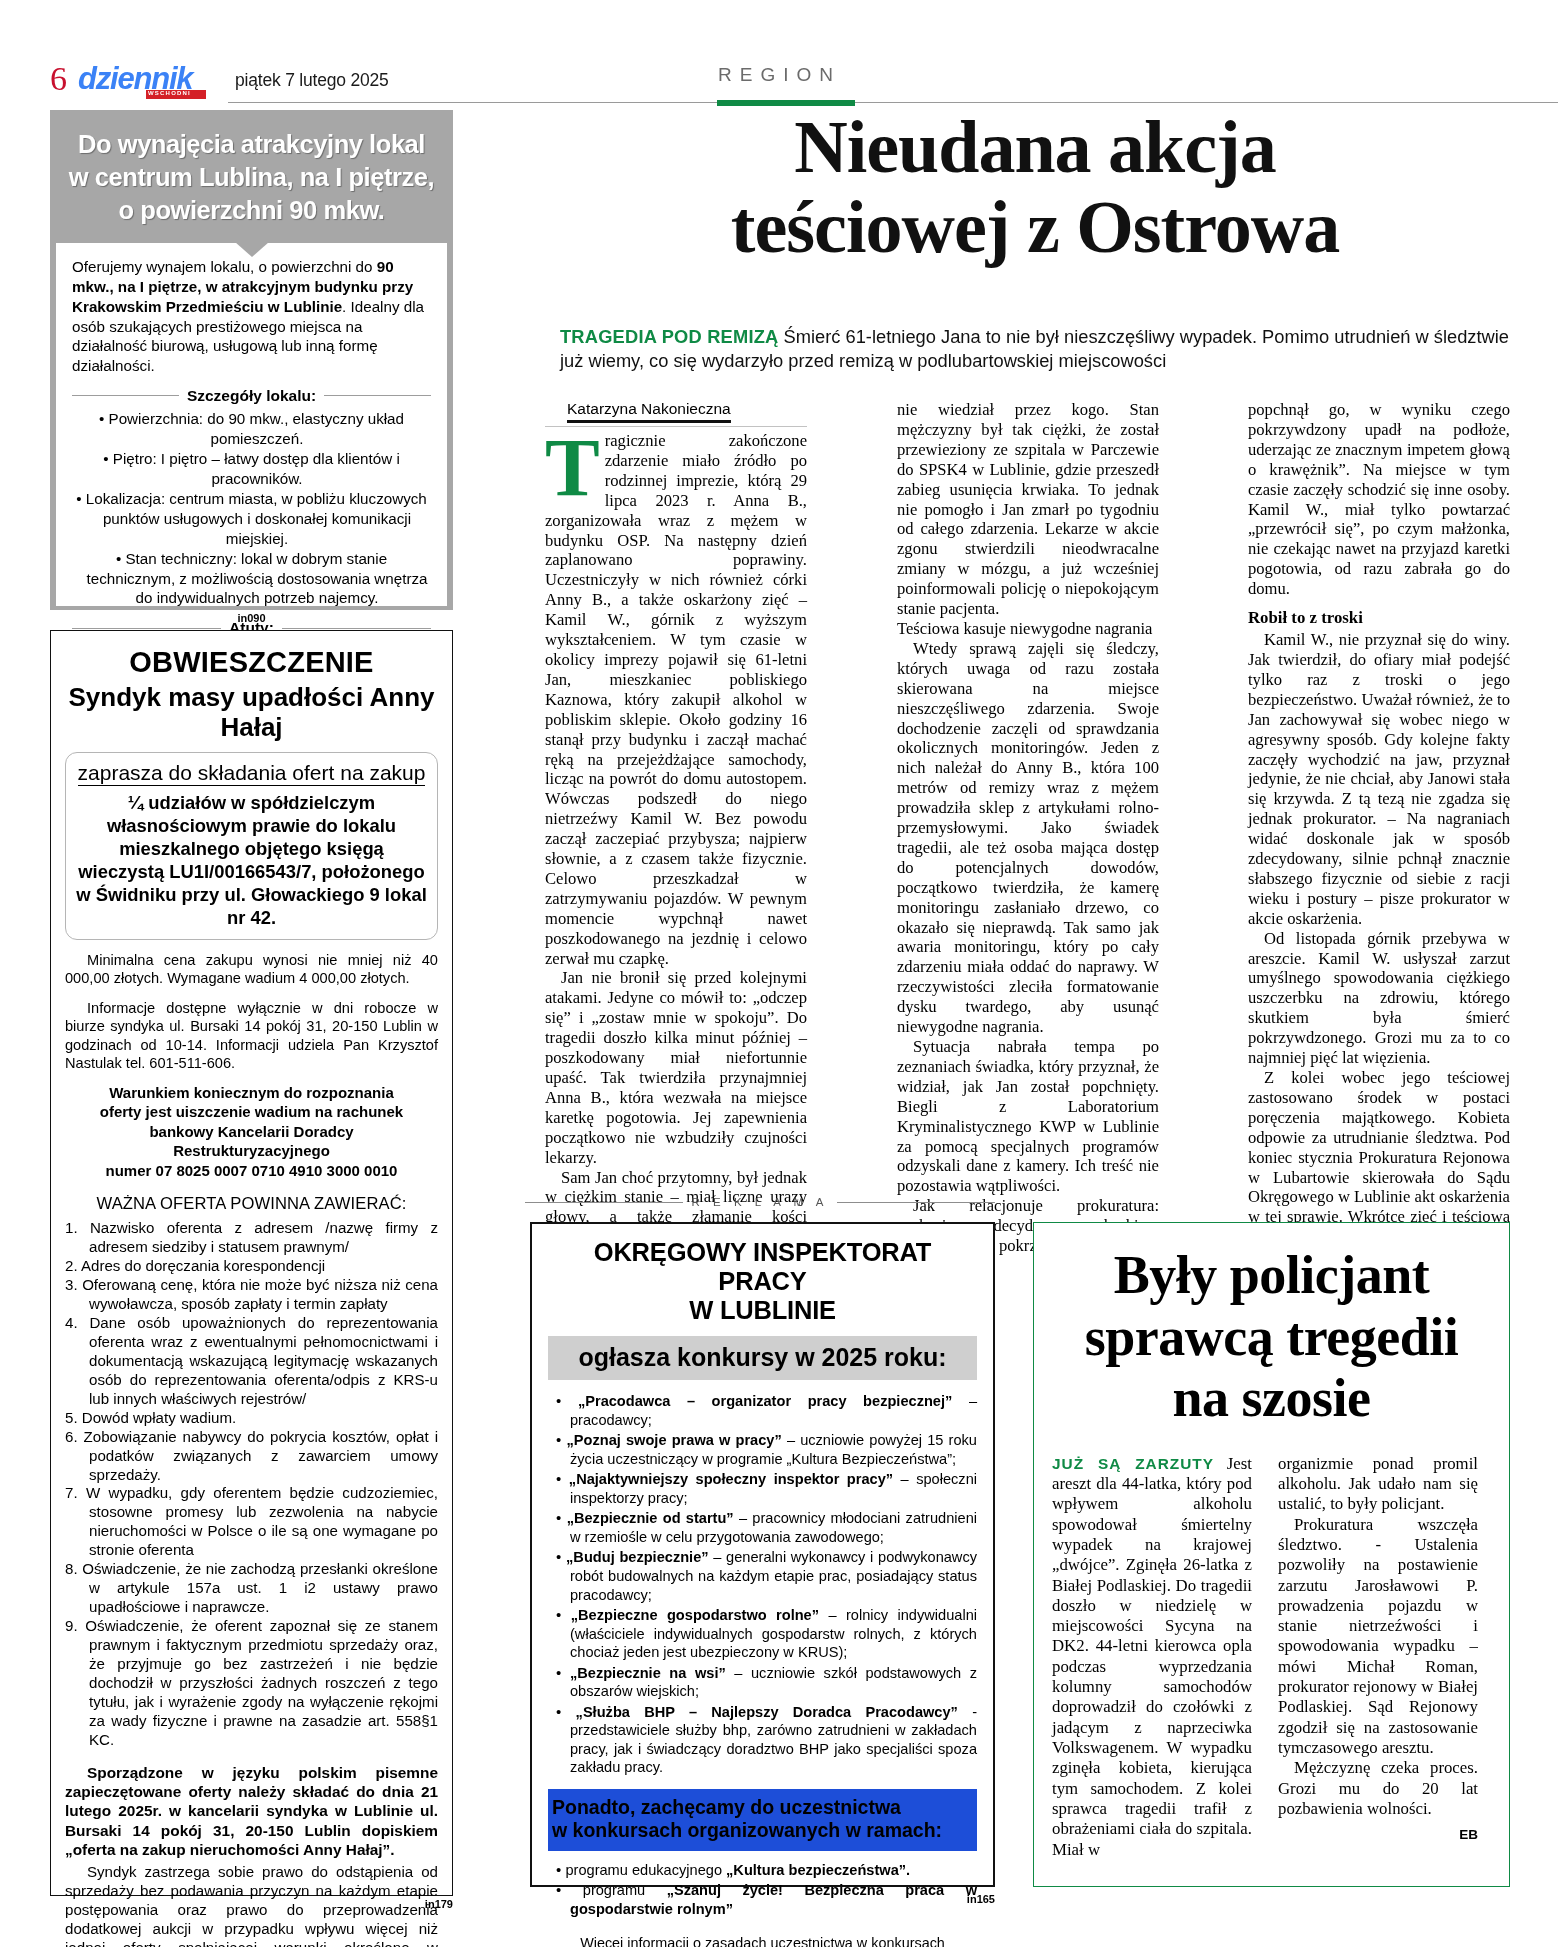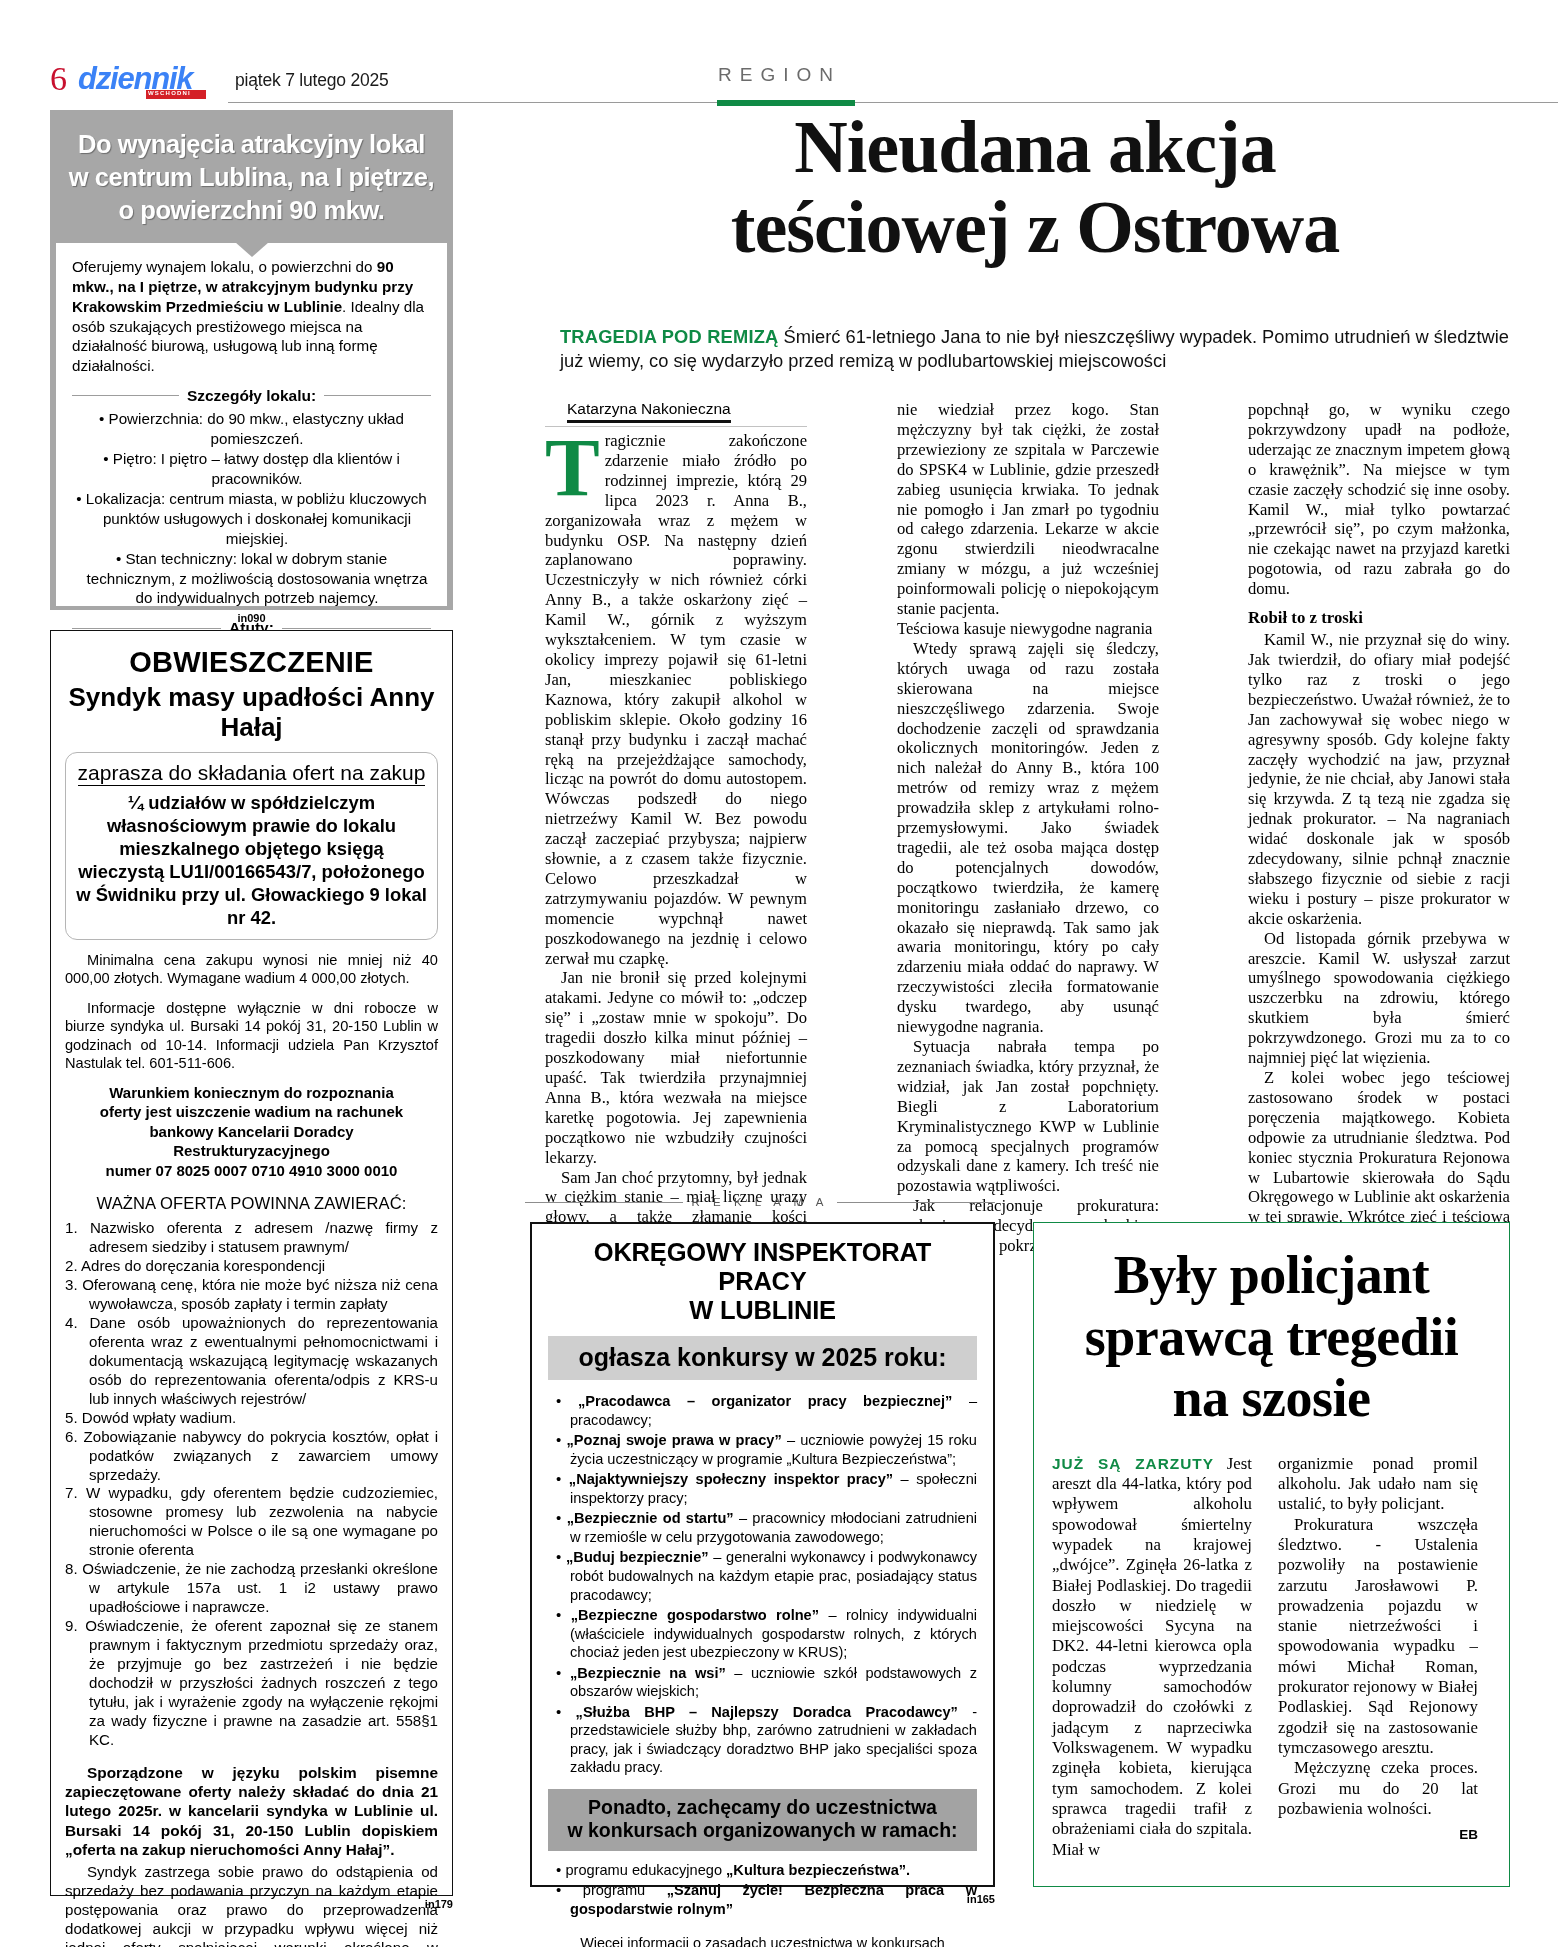--- a/index.html
+++ b/index.html
@@ -86,21 +86,21 @@
   .reklama .tx{font-size:11.5px;letter-spacing:5px;color:#555;}
 
   
   .box-pip{position:absolute;left:530px;top:1222px;width:465px;height:665px;border:2px solid #111;box-sizing:border-box;background:#fff;padding:14px 16px;}
   .pip-t1{text-align:center;font-size:25.5px;font-weight:bold;line-height:1.14;letter-spacing:-0.2px;}
   .pip-band{background:#cfcfcf;text-align:center;font-size:25px;font-weight:bold;padding:7px 0 8px 0;margin-top:11px;}
   ul.pipbul{list-style:none;margin:11px 0 0 0;padding:0;}
   ul.pipbul li{font-size:14.6px;line-height:1.27;padding-left:22px;text-indent:-14px;margin-bottom:1px;text-align:justify;}
   ul.pipbul li:before{content:"• ";font-size:15px;}
   ul.pipbul li b{font-weight:bold;}
-  .pip-band2{background:#a3a3a3;text-align:center;font-size:19.5px;font-weight:bold;padding:7px 4px 8px 4px;margin-top:12px;line-height:1.2;}
+  .pip-band2{background:#1d4ed8;text-align:left;font-size:19.5px;font-weight:bold;padding:7px 4px 8px 4px;margin-top:12px;line-height:1.2;}
   .pip-note{text-align:center;font-size:14.4px;line-height:1.28;margin-top:16px;}
 
   
   .box-right{position:absolute;left:1033px;top:1222px;width:477px;height:665px;border:1.5px solid #0f8a45;box-sizing:border-box;background:#fff;padding:16px 18px;}
   .rb-head{text-align:center;font-family:"Liberation Serif",serif;font-weight:bold;font-size:54px;line-height:1.14;letter-spacing:-0.5px;margin-top:6px;}
   .rb-cols{position:relative;margin-top:24px;height:420px;}
   .rb-col{position:absolute;top:0;width:200px;}
   .rb-col.l{left:0;} .rb-col.r{left:226px;}
   .rb-p{font-family:"Liberation Serif",serif;font-size:16.8px;line-height:1.21;text-align:justify;margin:0;text-indent:16px;}
   .rb-p.first{text-indent:0;}

